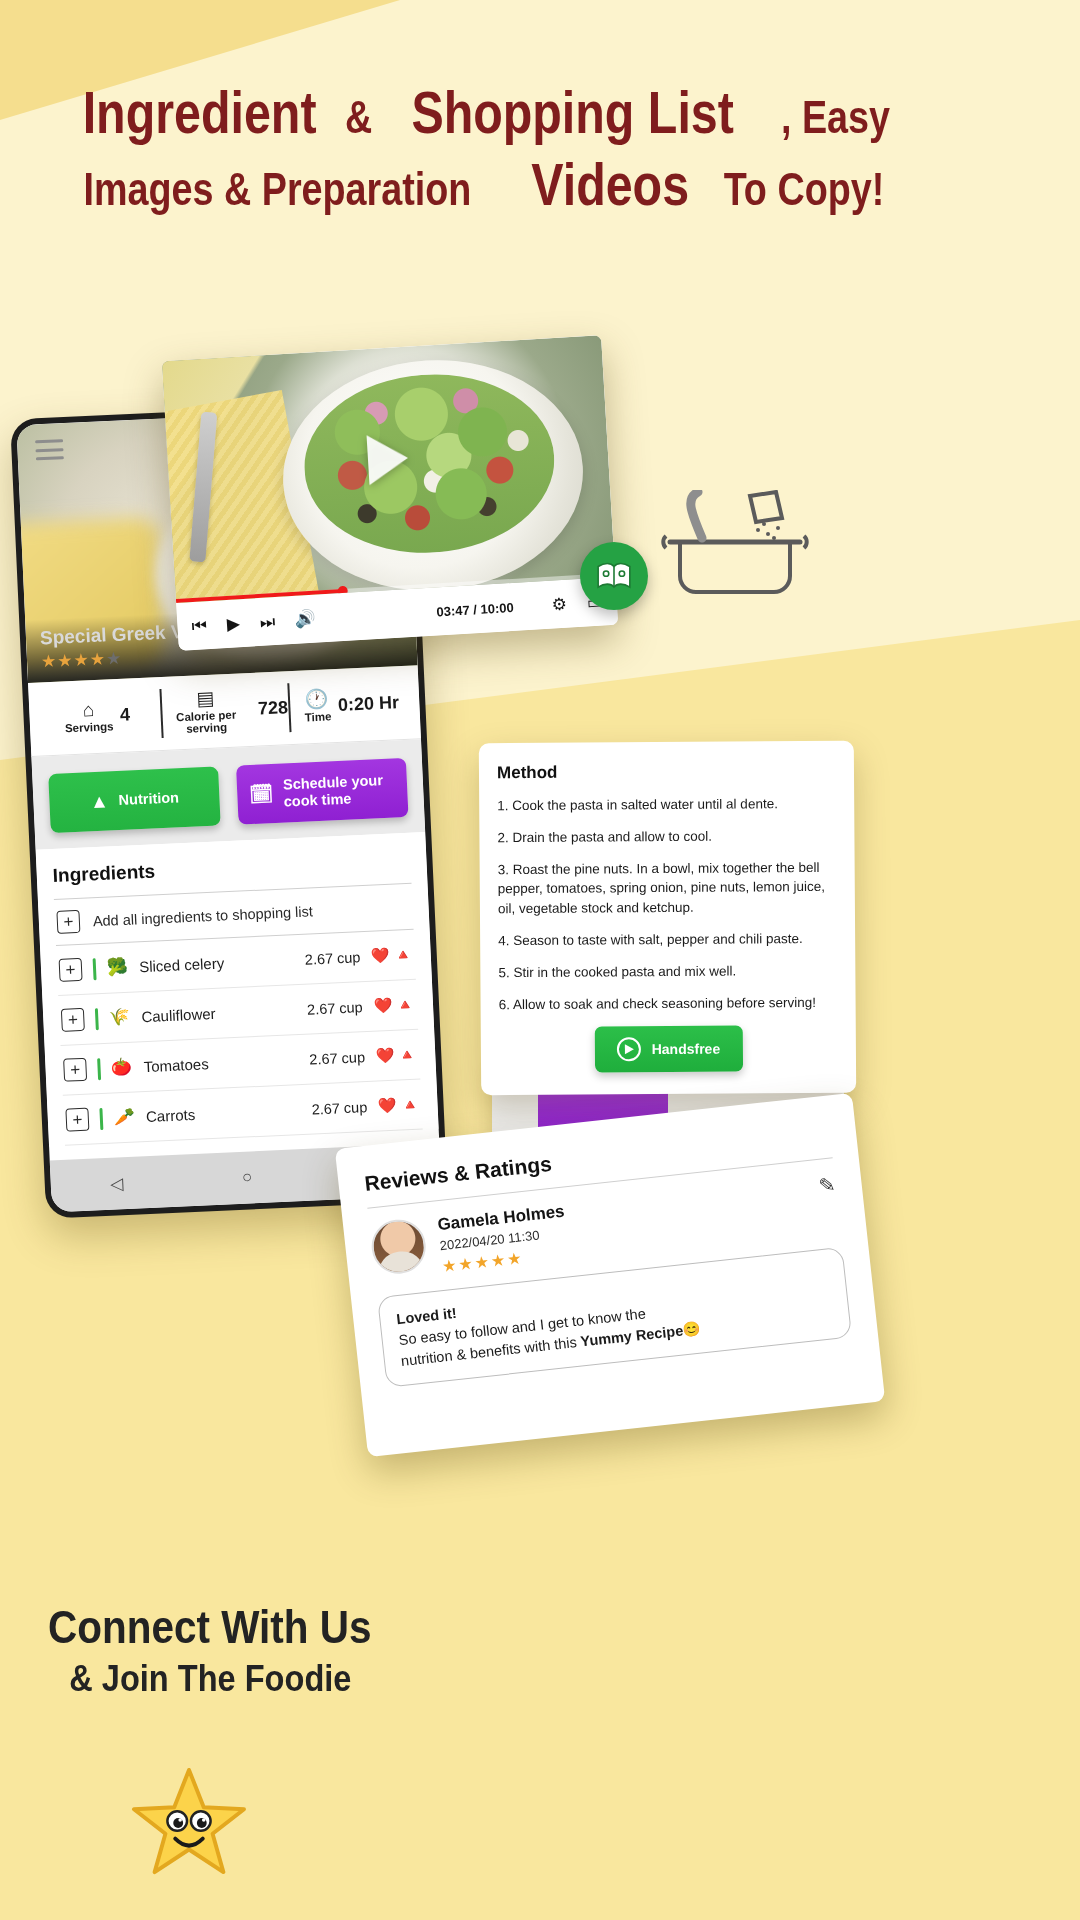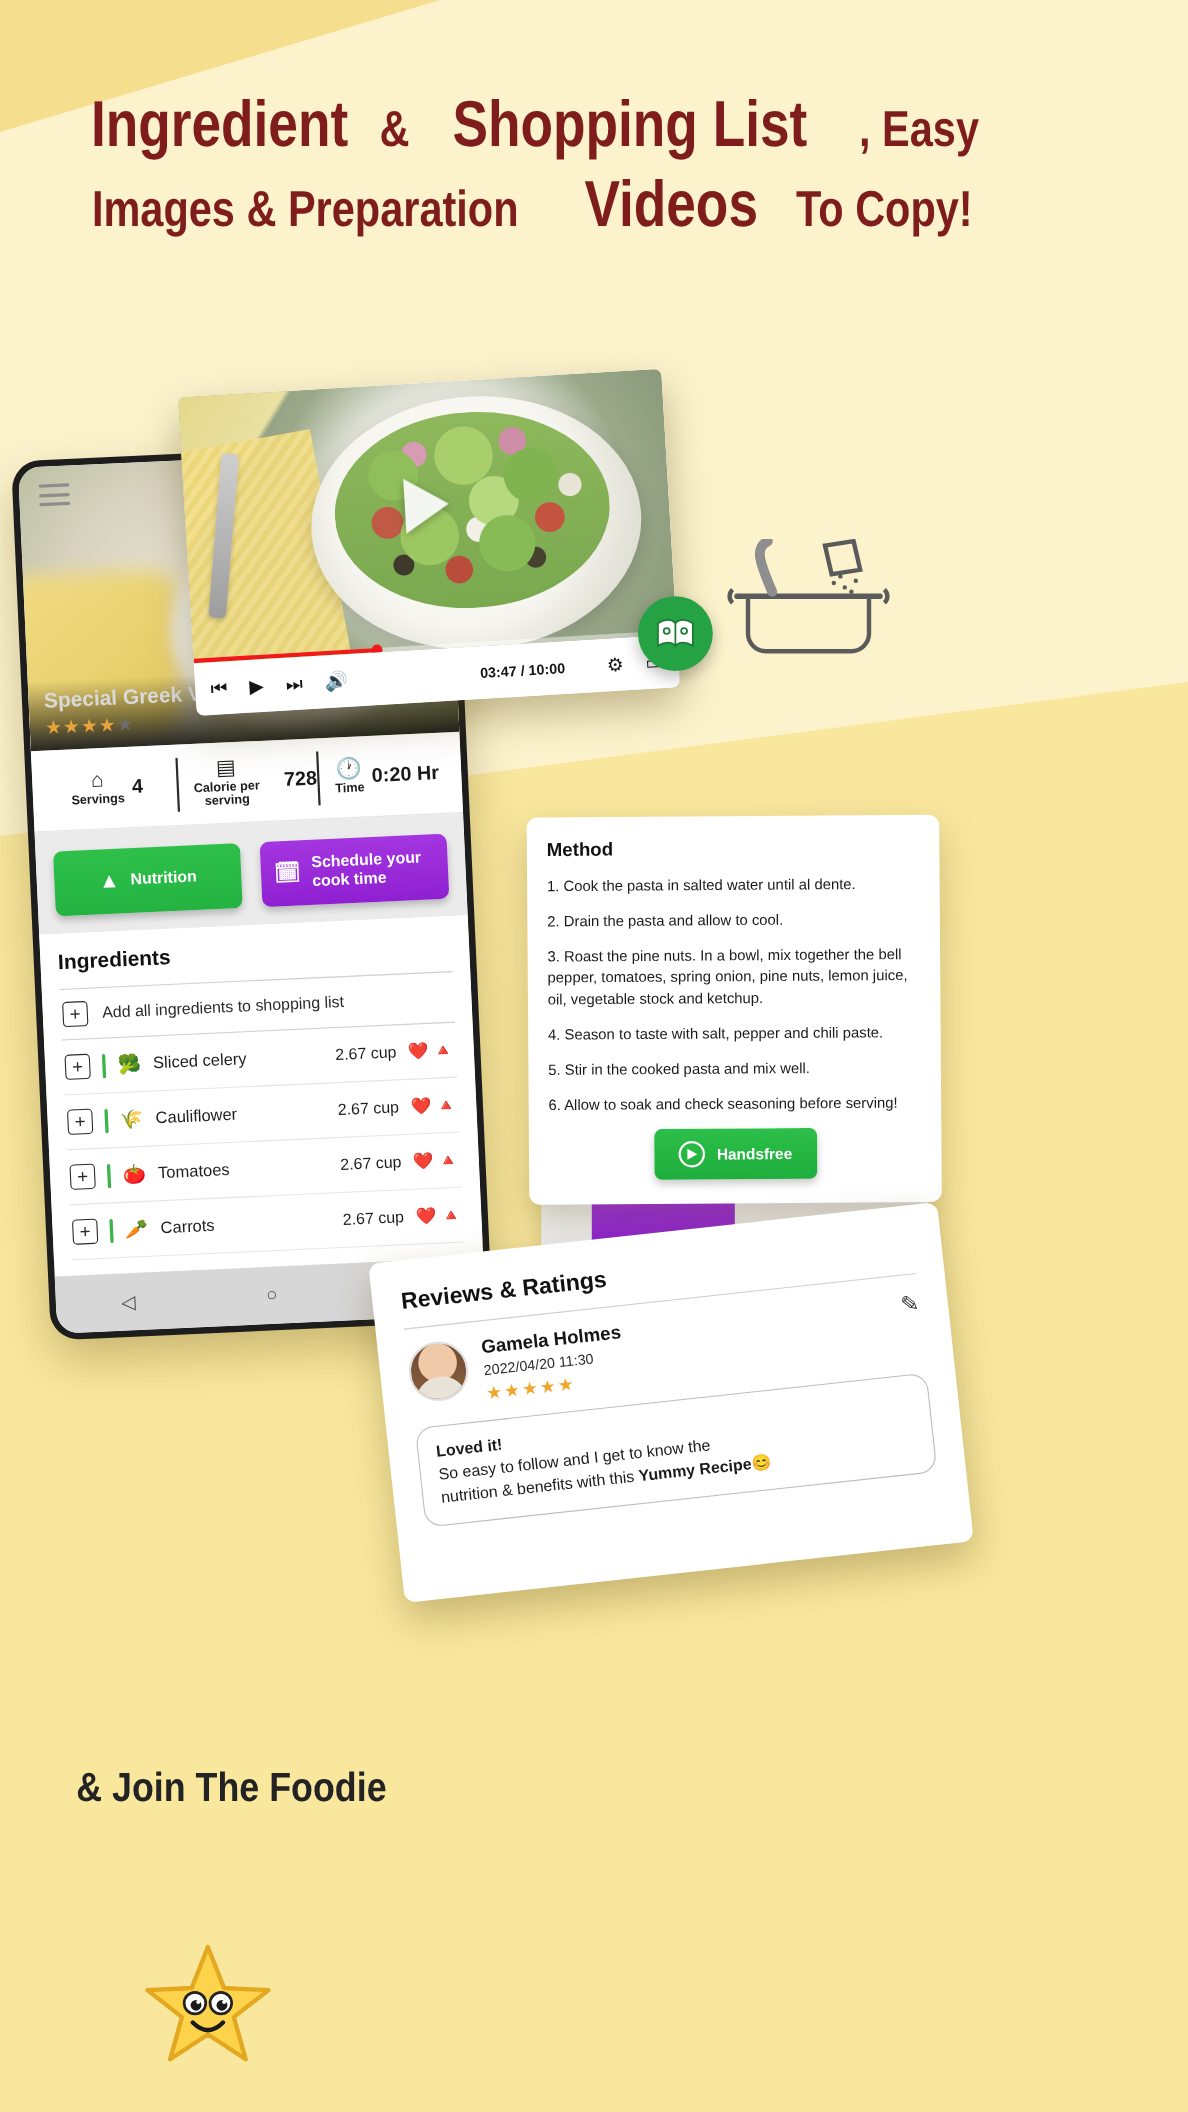--- a/index.html
+++ b/index.html
@@ -636,20 +636,21 @@
   <div class="rev-bubble">
     <div><b>Loved it!</b></div>
     <div>So easy to follow and I get to know the</div>
     <div>
       <span>nutrition &amp; benefits with this </span><b>Yummy Recipe</b><span>😊</span>
     </div>
   </div>
 </div>
 
 <div class="connect">
+  <div><span class="c1">Connect With Us</span></div>
   <div><span class="c2">&amp; Join The Foodie</span></div>
 </div>
 
 <div class="star-mascot">
   <svg viewBox="0 0 120 114" width="118" height="112">
     <path d="M60 4 L75 42 L116 44 L84 69 L95 108 L60 85 L25 108 L36 69 L4 44 L45 42 Z" fill="#fcd34a" stroke="#e3a81f" stroke-width="4" stroke-linejoin="round"></path>
     <circle cx="48" cy="56" r="10" fill="#fff" stroke="#222" stroke-width="2.5"></circle>
     <circle cx="72" cy="56" r="10" fill="#fff" stroke="#222" stroke-width="2.5"></circle>
     <circle cx="49" cy="58" r="5" fill="#1a1a1a"></circle>
     <circle cx="73" cy="58" r="5" fill="#1a1a1a"></circle>

